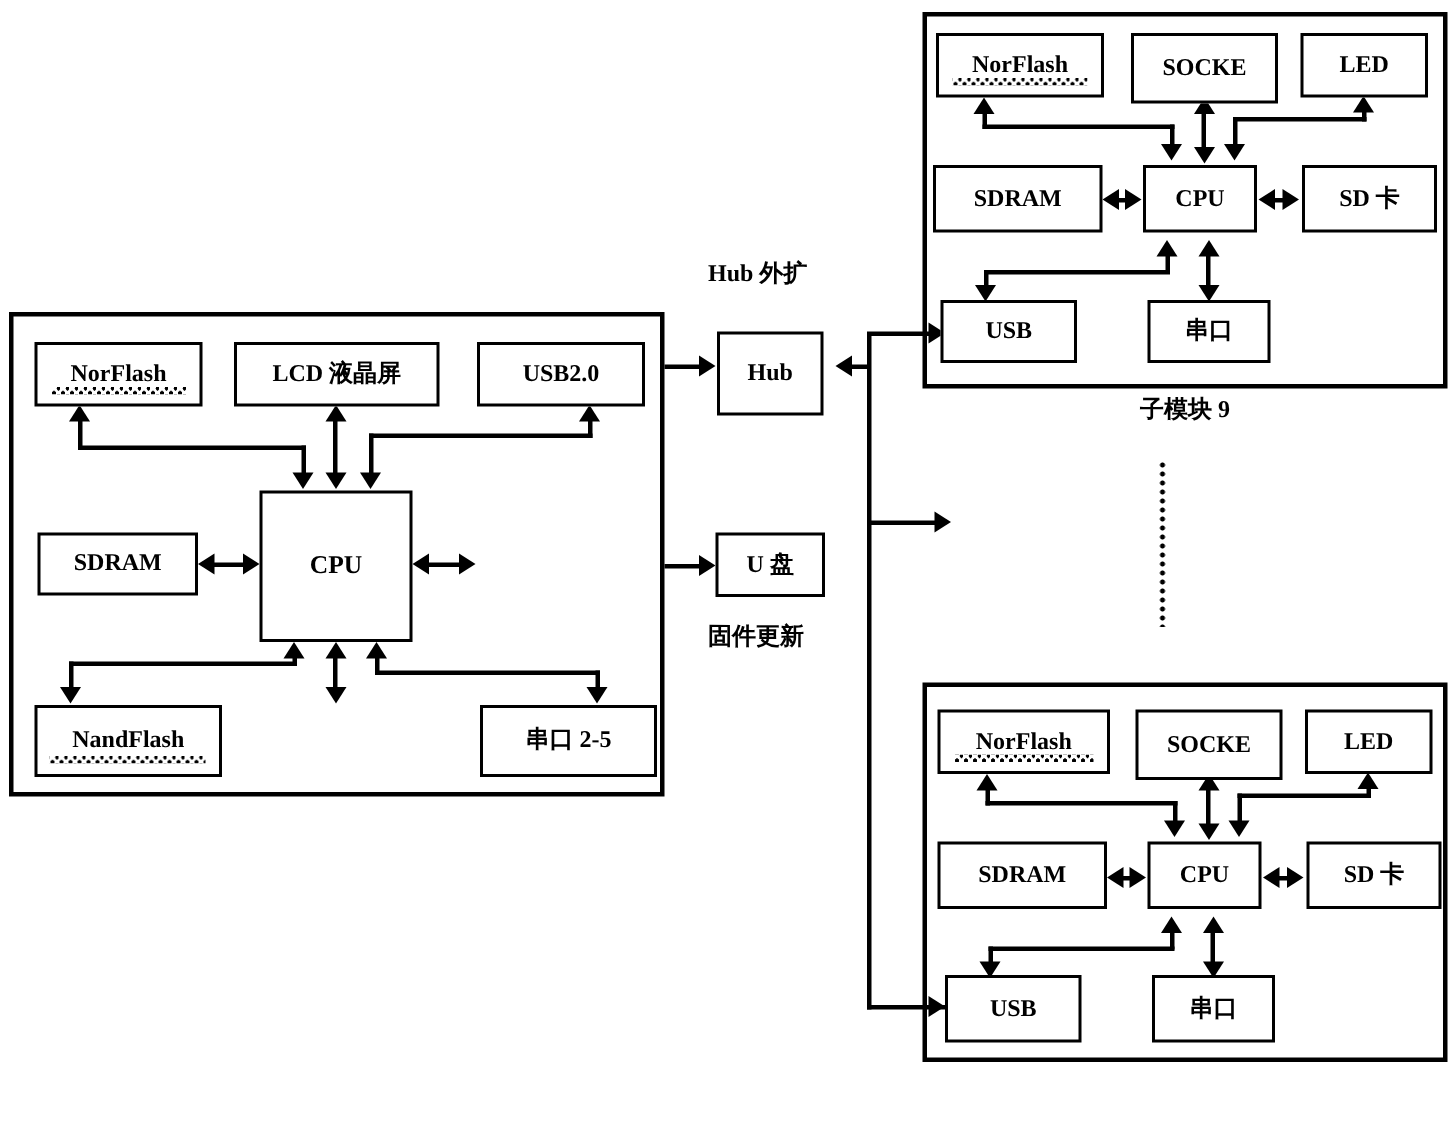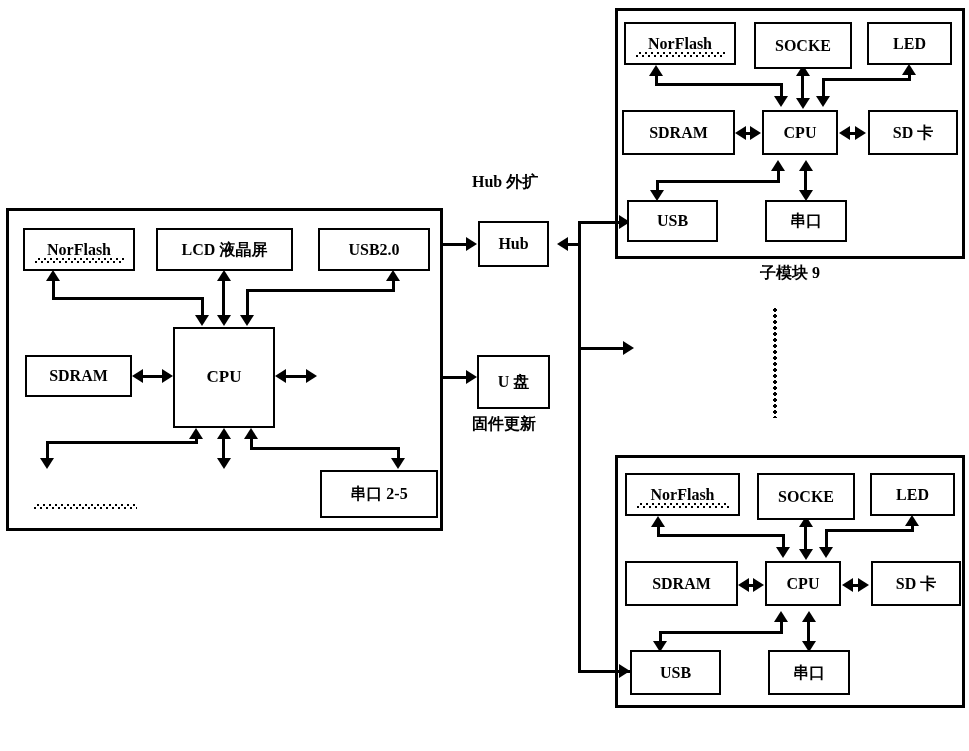--- a/index.html
+++ b/index.html
@@ -174,45 +174,48 @@
 
   <div class="box" style="left:25px; top:355px; width:107px; height:42px;">
     <span>SDRAM</span>
   </div>
 
   <div class="box big" style="left:173px; top:327px; width:102px; height:101px;">
     <span>CPU</span>
   </div>
 
 
+  <div class="box" style="left:23px; top:470px; width:125px; height:48px;">
+    <span>NandFlash</span>
+  </div>
   <div class="squiggle" style="left:33px; top:504px; width:104px;"></div>
 
 
   <div class="box" style="left:320px; top:470px; width:118px; height:48px;">
     <span>串口 2-5</span>
   </div>
 
   <div class="caption" style="left:472px; top:172px;">
     <span>Hub 外扩</span>
   </div>
 
   <div class="ln hl" style="left:443px; top:243px; width:27px;"></div>
   <div class="ah right" style="left:466px; top:237px;"></div>
 
-  <div class="box" style="left:478px; top:221px; width:71px; height:46px;">
+  <div class="box" style="left:478px; top:221px; width:71px; height:56px;">
     <span>Hub</span>
   </div>
 
   <div class="ln hl" style="left:565px; top:243px; width:15px;"></div>
   <div class="ah left" style="left:557px; top:237px;"></div>
 
   <div class="ln hl" style="left:443px; top:376px; width:27px;"></div>
   <div class="ah right" style="left:466px; top:370px;"></div>
 
-  <div class="box" style="left:477px; top:355px; width:73px; height:54px;">
+  <div class="box" style="left:477px; top:355px; width:73px; height:43px;">
     <span>U 盘</span>
   </div>
 
   <div class="caption" style="left:472px; top:414px;">
     <span>固件更新</span>
   </div>
 
   <div class="ln vl" style="left:578px; top:222px; height:451px;"></div>
 
   <div class="ln hl" style="left:578px; top:221px; width:52px;"></div>

